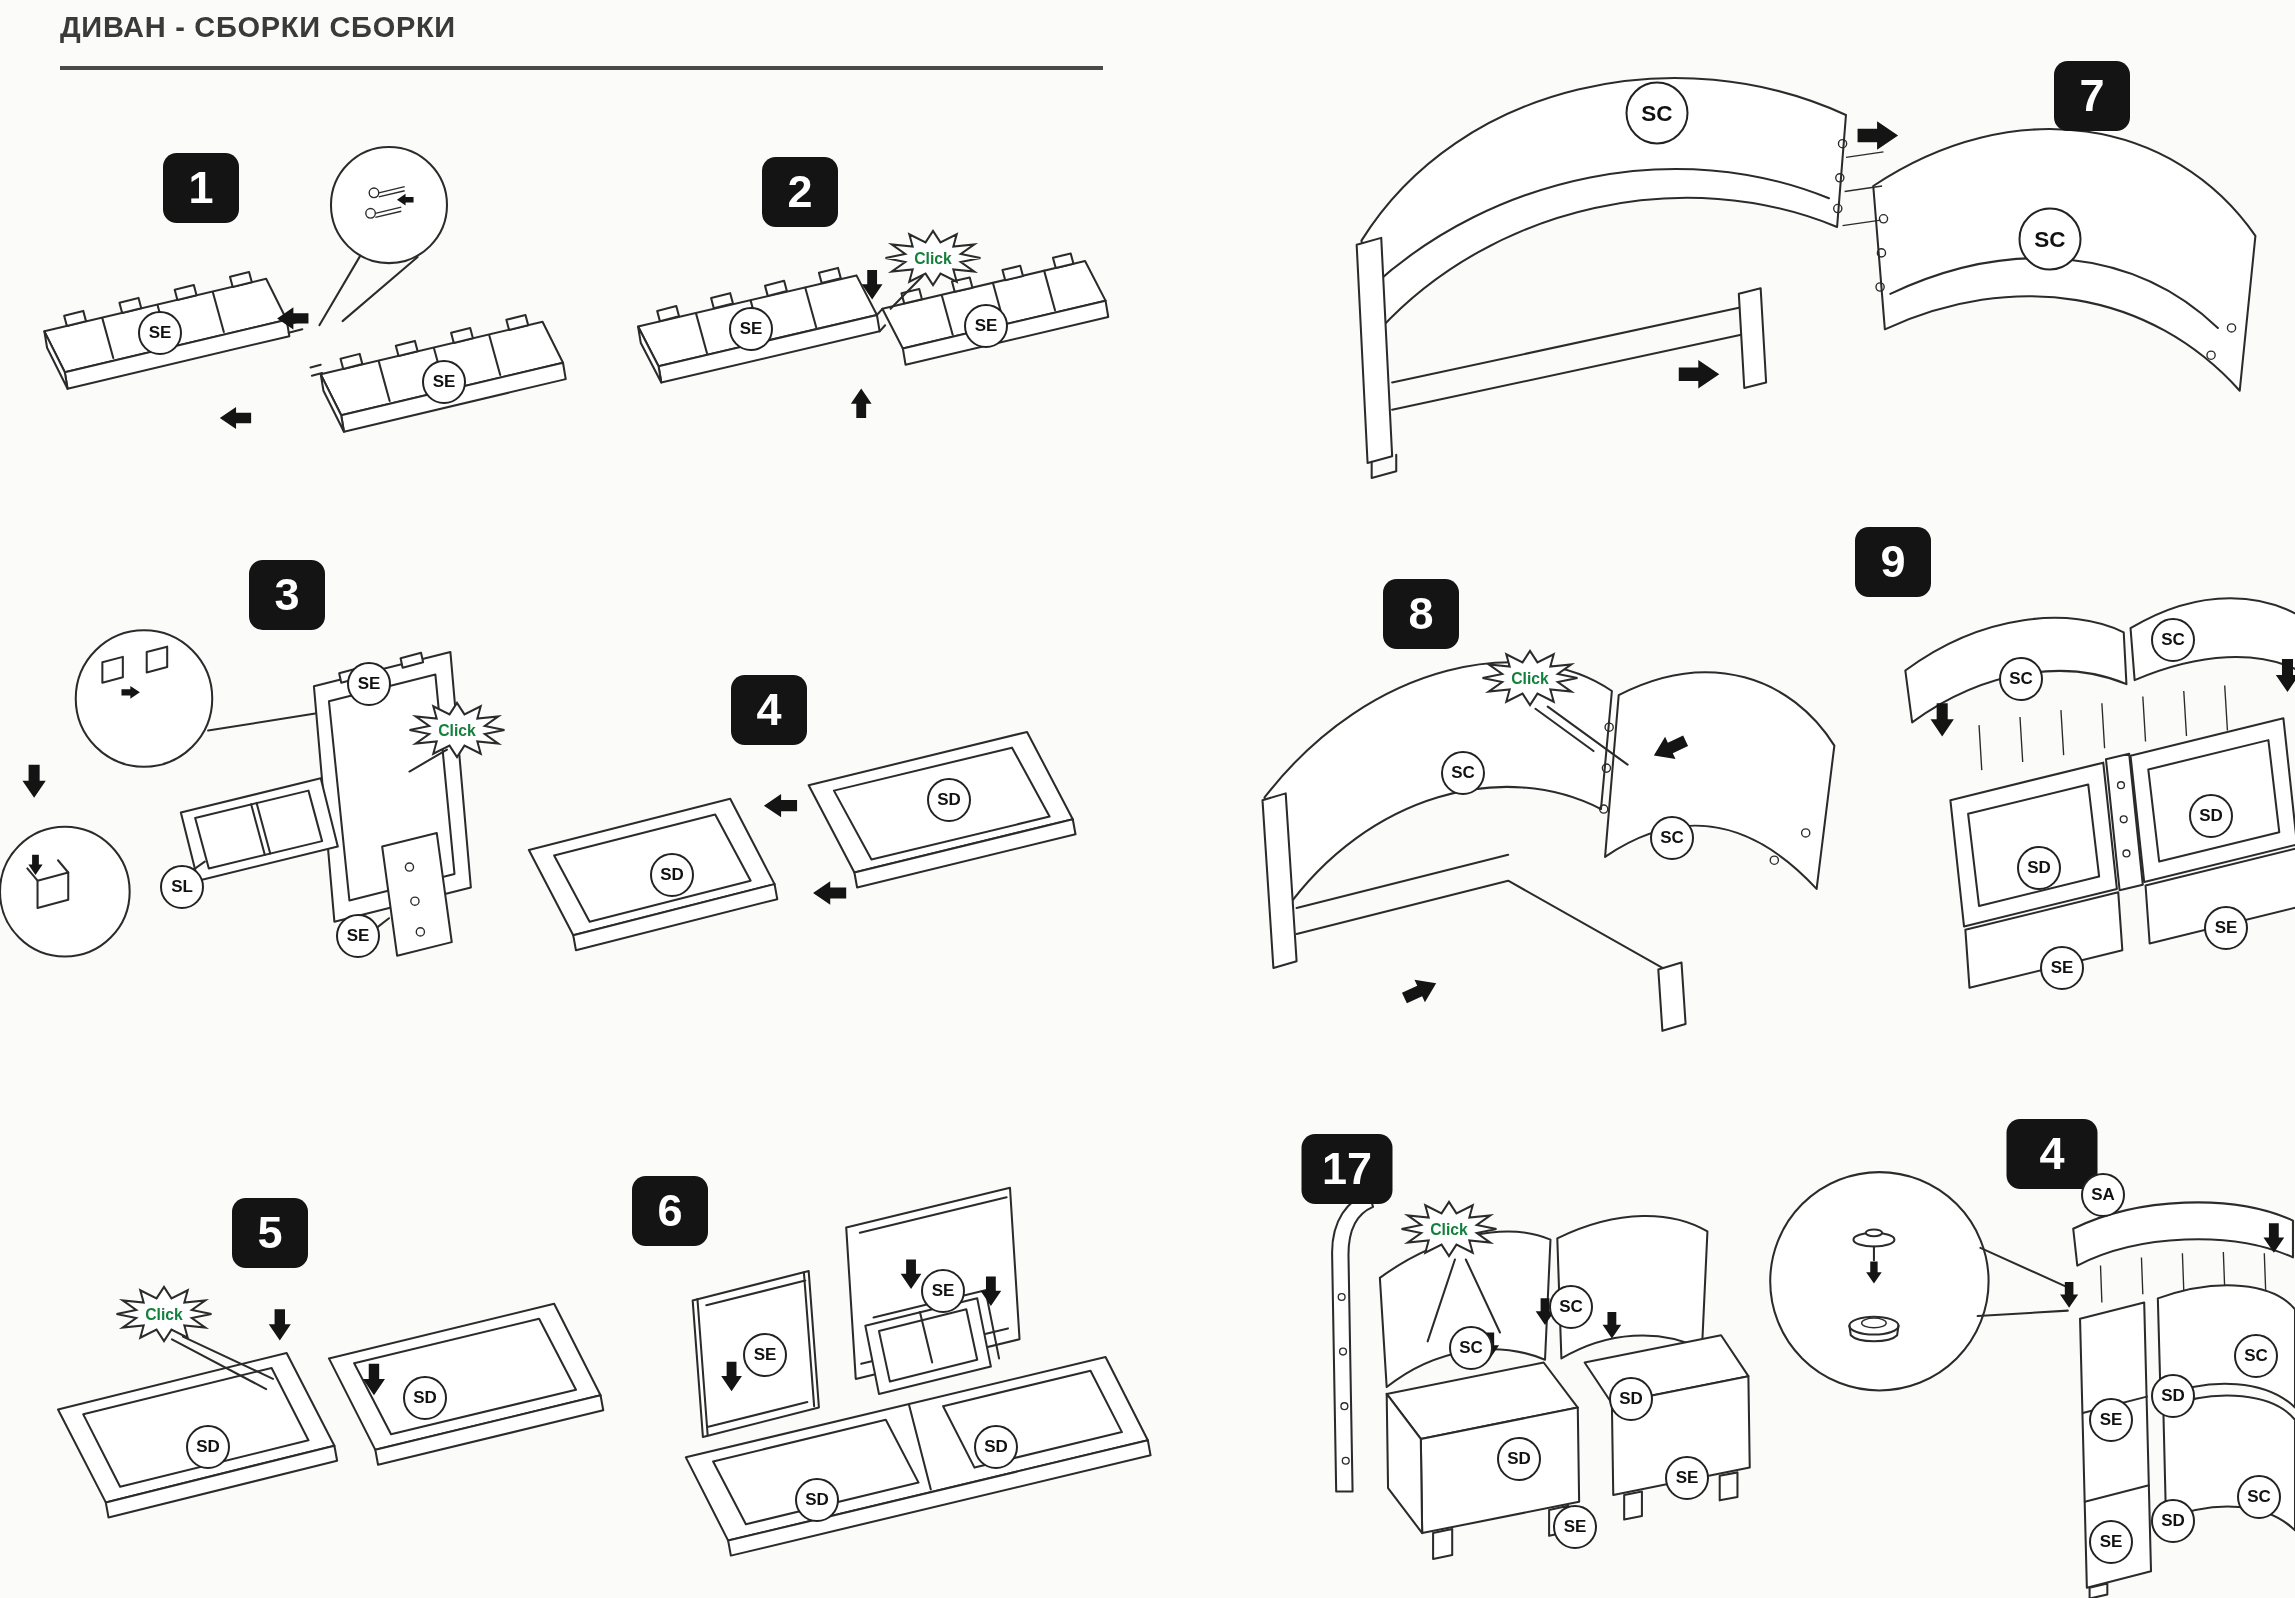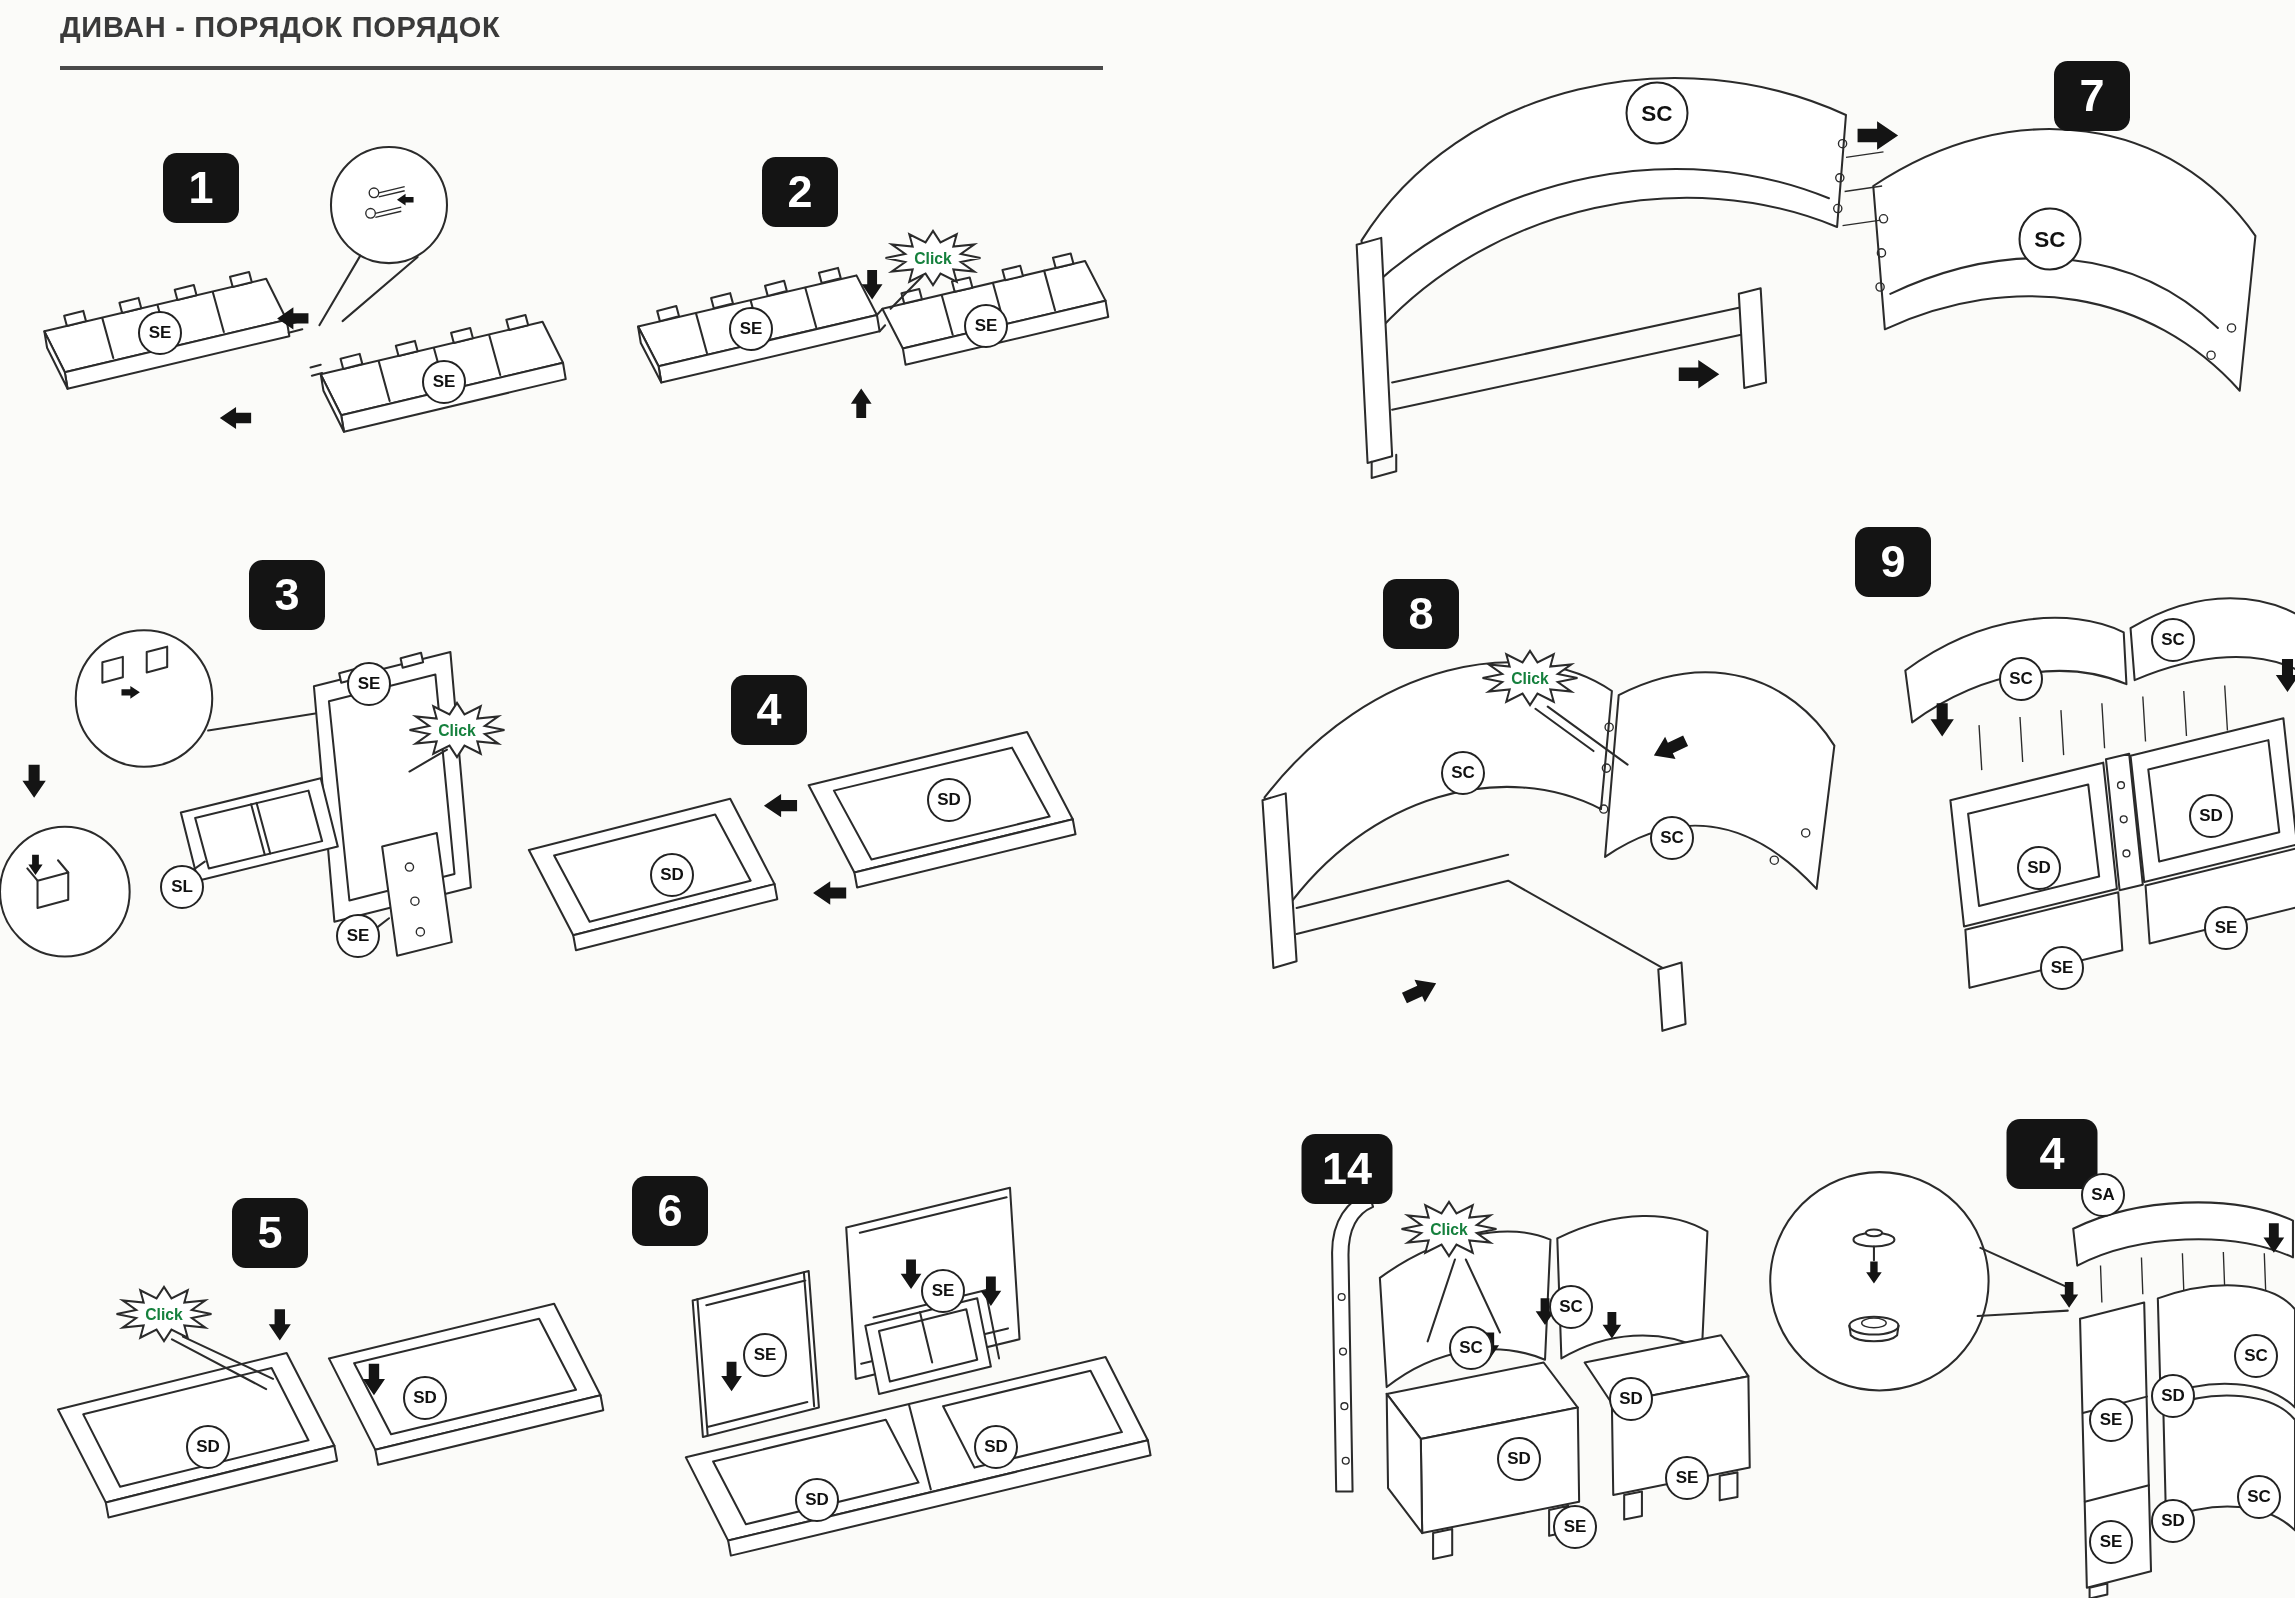--- a/index.html
+++ b/index.html
@@ -285,33 +285,33 @@
     <path class="thin" d="M3078,1854 L3080,1908 M3138,1842 L3140,1896 M3198,1836 L3200,1890 M3258,1834 L3260,1888 M3318,1836 L3320,1890"></path>
     <use href="#arrow" transform="translate(3332,1792) rotate(90) scale(0.8)"></use>
     <path class="fw" d="M3048,1932 L3142,1908 L3152,2302 L3058,2326 Z"></path>
     <path class="ln" d="M3052,2070 L3146,2046 M3055,2200 L3149,2176"></path>
     <path class="fw" d="M3162,1902 C3252,1870 3332,1880 3363,1918 L3363,2062 C3322,2022 3242,2016 3166,2046 Z"></path>
     <path class="fw" d="M3170,2062 C3252,2032 3332,2042 3363,2080 L3363,2242 C3322,2202 3247,2196 3174,2226 Z"></path>
     <path class="fw" d="M3062,2326 l26,-6 0,16 -26,6 Z"></path>
   </g>
 </svg>
 
-<div class="page-title">ДИВАН - ПОРЯДОК ПОРЯДОК</div>
+<div class="page-title">ДИВАН - СБОРКИ СБОРКИ</div>
 <div class="title-underline"></div>
 
 <div class="step-badge" style="left:201px;top:188px">1</div>
 <div class="step-badge" style="left:800px;top:192px">2</div>
 <div class="step-badge" style="left:287px;top:595px">3</div>
 <div class="step-badge" style="left:769px;top:710px">4</div>
 <div class="step-badge" style="left:270px;top:1233px">5</div>
 <div class="step-badge" style="left:670px;top:1211px">6</div>
 <div class="step-badge" style="left:2092px;top:96px">7</div>
 <div class="step-badge" style="left:1421px;top:614px">8</div>
 <div class="step-badge" style="left:1893px;top:562px">9</div>
-<div class="step-badge wide" style="left:1347px;top:1169px">14</div>
+<div class="step-badge wide" style="left:1347px;top:1169px">17</div>
 <div class="step-badge wide" style="left:2052px;top:1154px">4</div>
 
 <div class="part-label" style="left:160px;top:333px">SE</div>
 <div class="part-label" style="left:444px;top:382px">SE</div>
 
 <div class="part-label" style="left:751px;top:329px">SE</div>
 <div class="part-label" style="left:986px;top:326px">SE</div>
 
 <div class="part-label" style="left:369px;top:684px">SE</div>
 <div class="part-label" style="left:182px;top:887px">SL</div>

